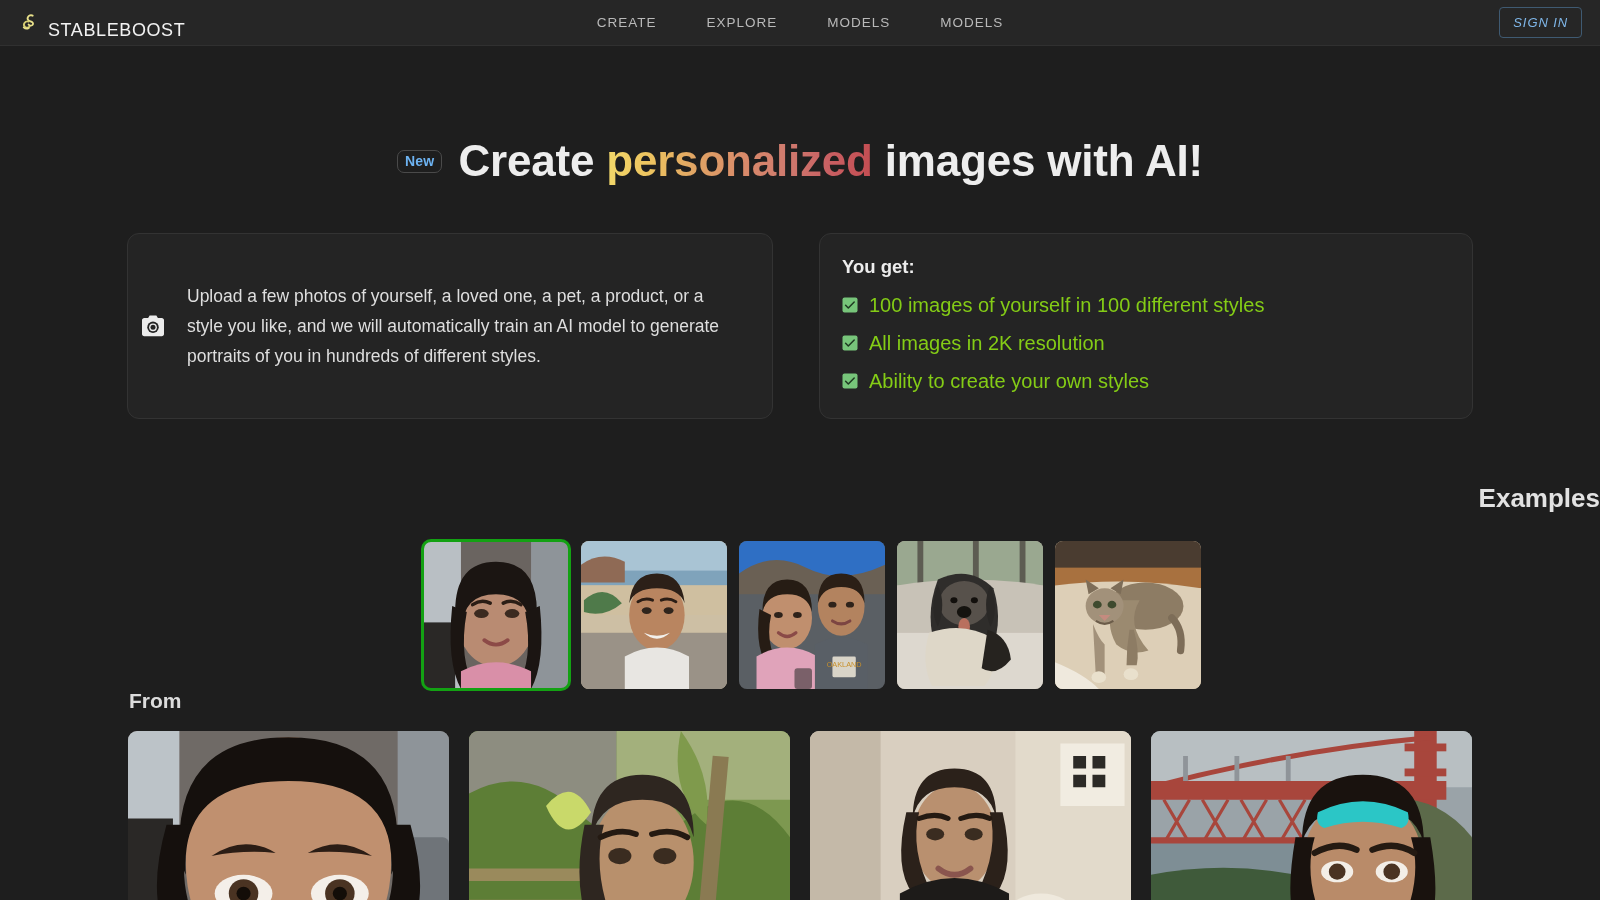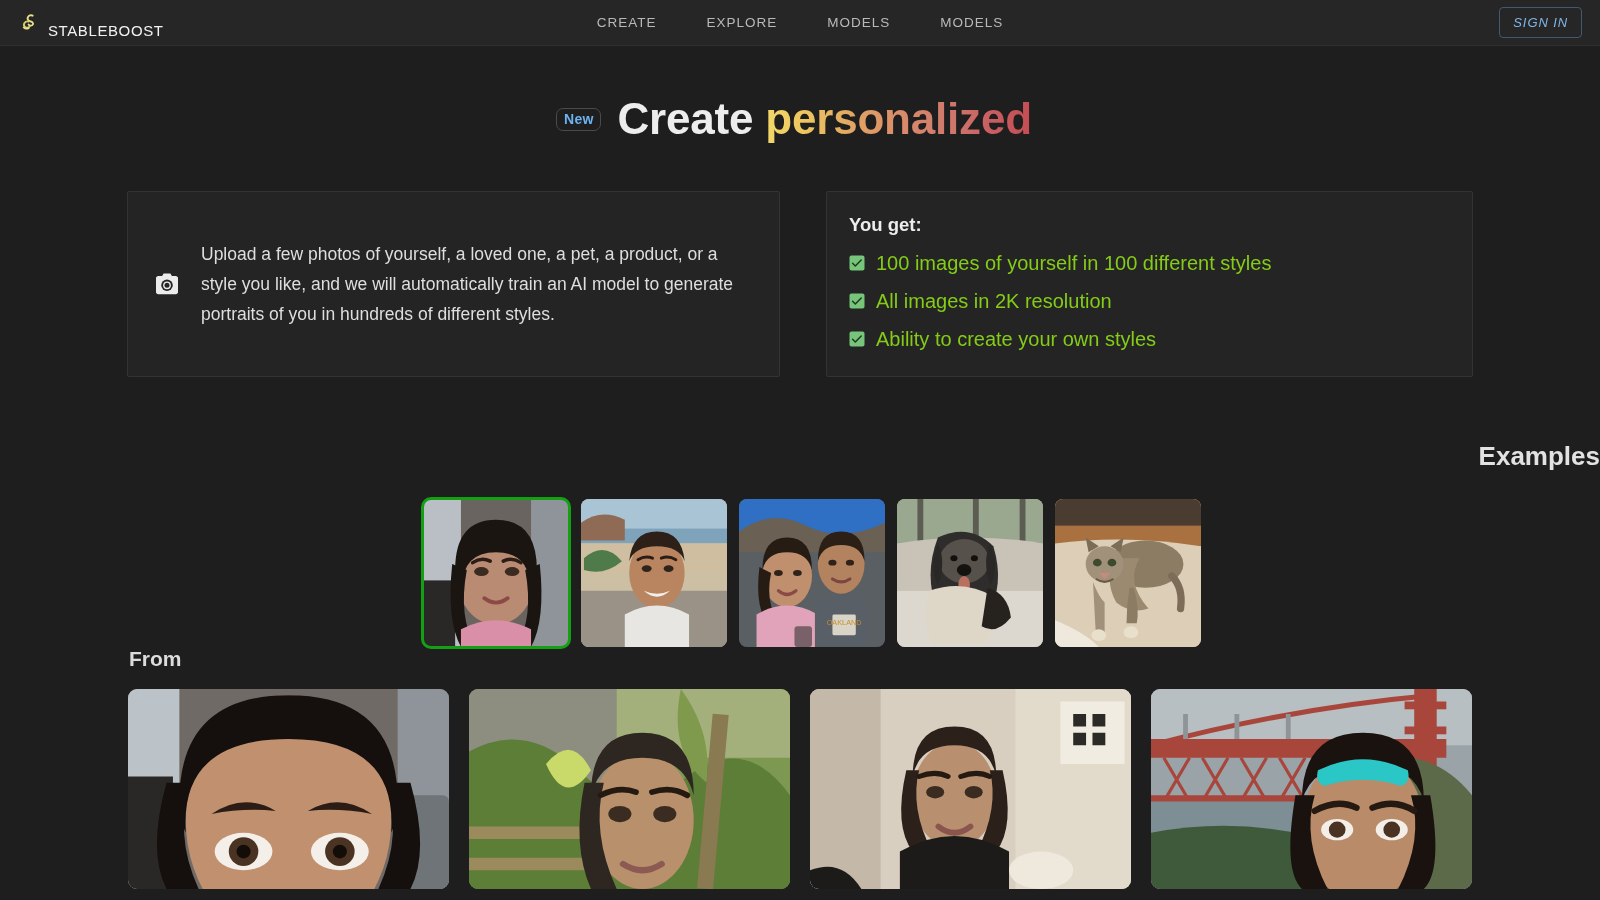--- a/index.html
+++ b/index.html
@@ -37,21 +37,21 @@
   }
 
   .brand-mark {
     width: 21px;
     height: 21px;
     display: block;
     flex: none;
   }
 
   .brand-name {
-    font-size: 15px;
+    font-size: 18px;
     letter-spacing: 0.6px;
     color: #f2f2f2;
     font-weight: 400;
     white-space: nowrap;
     margin-top: 16px;
   }
 
   .nav {
     position: absolute;
     left: 50%;
@@ -95,20 +95,21 @@
   .headline {
     font-size: 44px;
     font-weight: 700;
     line-height: 1.1;
     letter-spacing: -0.2px;
     color: #ededed;
     display: inline-flex;
     align-items: center;
     gap: 0;
     white-space: nowrap;
+    margin-top: 42px;
   }
 
   .new-badge {
     display: inline-block;
     font-size: 14px;
     font-weight: 700;
     letter-spacing: 0.2px;
     color: #6db3f2;
     border: 1px solid #4a4a4a;
     border-radius: 7px;
@@ -138,30 +139,30 @@
     display: flex;
     gap: 46px;
     padding: 0 127px;
     margin-top: 48px;
     align-items: stretch;
   }
 
   .card {
     background: #242424;
     border: 1px solid #333333;
-    border-radius: 2px;
+    border-radius: 12px;
     flex: 1 1 0;
     min-width: 0;
   }
 
   .card-upload {
     display: flex;
     align-items: center;
     gap: 19px;
-    padding: 24px 28px 24px 24px;
+    padding: 24px 28px 24px 10px;
     justify-content: center;
   }
 
   .camera-icon {
     width: 30px;
     height: 30px;
     flex: none;
   }
 
   .upload-text {
@@ -287,20 +288,21 @@
   <button class="signin-btn">SIGN IN</button>
 </div>
 
 <div class="hero">
   <h1 class="headline">
     <span class="new-badge">New</span>
     <span>Create</span>
     <span>&nbsp;</span>
     <span class="grad-word">personalized</span>
     <span>&nbsp;</span>
+    <span>images with AI!</span>
   </h1>
 </div>
 
 <div class="cards-row">
 
   <div class="card card-upload">
     <svg class="camera-icon" viewBox="0 0 24 24">
       <path d="M9.3 3.6h5.4l1.2 1.9h3.1c1 0 1.8.8 1.8 1.8v11c0 1-.8 1.8-1.8 1.8H5c-1 0-1.8-.8-1.8-1.8v-11c0-1 .8-1.8 1.8-1.8h3.1l1.2-1.9z" fill="#ececec"></path>
       <circle cx="12" cy="13" r="4.6" fill="#242424"></circle>
       <circle cx="12" cy="13" r="3.1" fill="#ececec"></circle>

